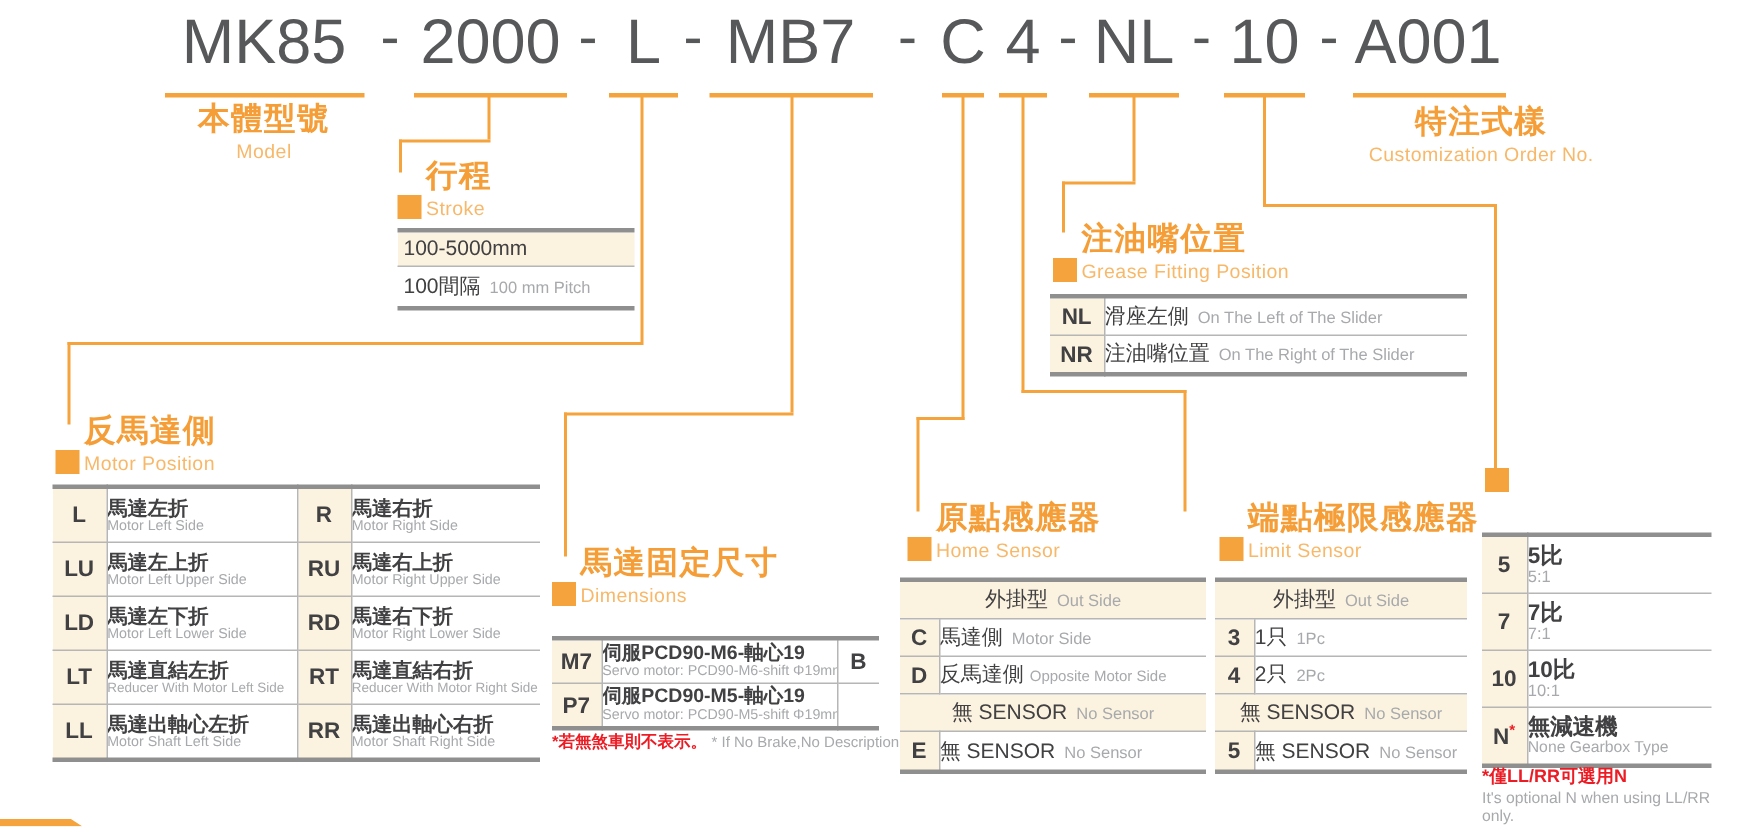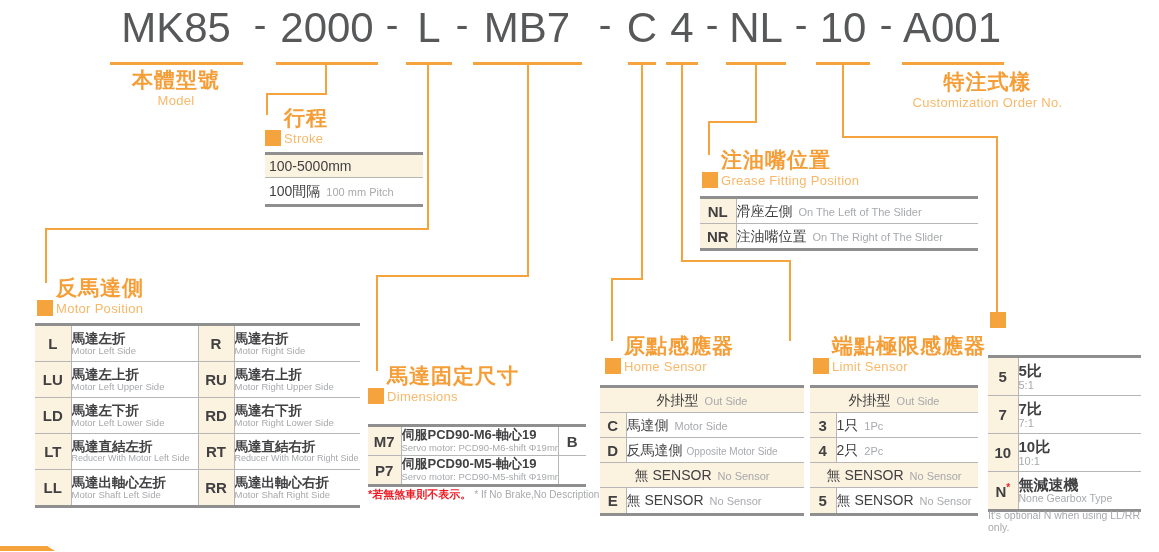--- a/index.html
+++ b/index.html
@@ -409,18 +409,19 @@
         <span>N</span><span class="sup-red">*</span>
       </td>
       <td class="desc">
         <div class="dzh" style="font-size:15px">無減速機</div>
         <div class="den" style="font-size:10.5px">None Gearbox Type</div>
       </td>
     </tr>
   </tbody>
     </table>
   <div class="fnote" style="left:988px;top:509px;width:168px;white-space:normal">
+    <div class="note-red" style="font-size:12px">*僅LL/RR可選用N</div>
     <div class="note-gray" style="font-size:10.5px;line-height:1.15">It's optional N when using LL/RR only.</div>
   </div>
 
   <div class="corner-strip"></div>
 
 </div>
 
 </body></html>

